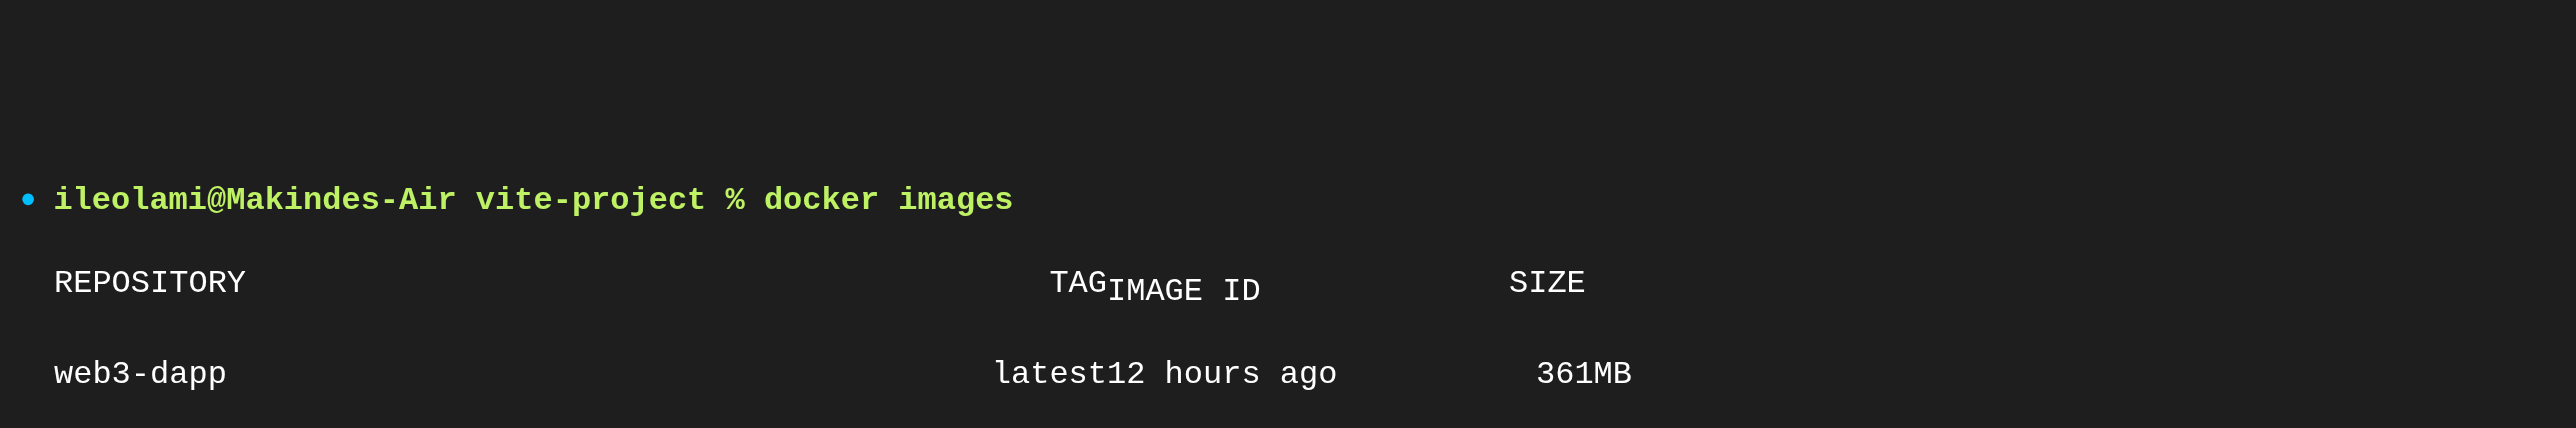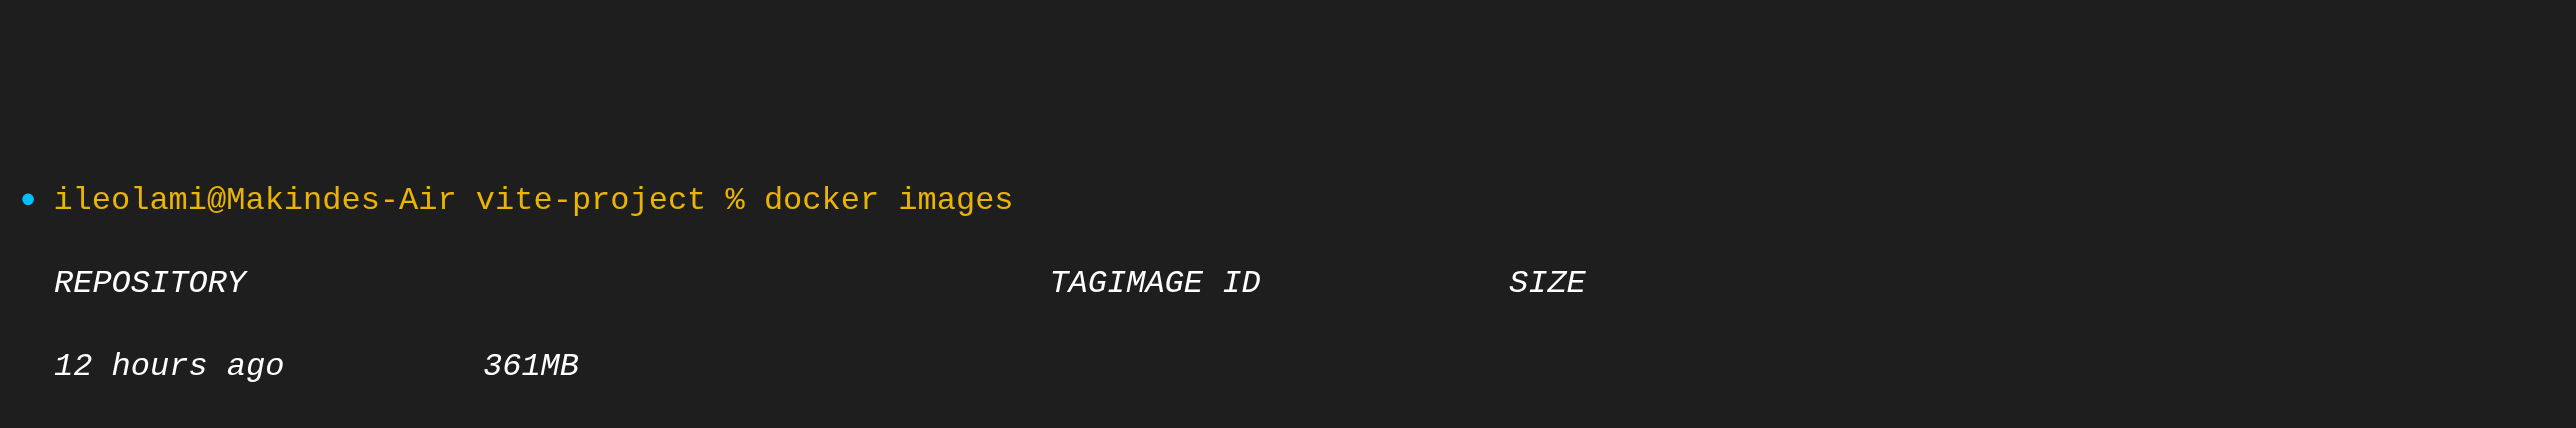--- a/index.html
+++ b/index.html
@@ -28,38 +28,39 @@
       font-size: 27px;
       margin-right: 13.4px;
       display: inline-block;
       width: 20px;
     }
     .indent {
       display: inline-block;
       width: 34px;
     }
     .prompt-text {
-      color: #eab308;
+      color: #bef264;
+      font-weight: bold;
     }
     .table-row {
       display: flex;
-      font-style: italic;
     }
     .col-repo {
       display: inline-block;
       width: 711px;
     }
     .col-tag {
       display: inline-block;
       width: 342px;
       text-align: right;
     }
     .col-imageid {
       display: inline-block;
       width: 402px;
+      margin-top: 8px;
     }
     .col-created {
       display: inline-block;
       width: 429px;
     }
     .col-size {
       display: inline-block;
     }
     .underline {
       text-decoration: underline;
@@ -68,21 +69,21 @@
       font-weight: normal;
     }
   </style>
 </head>
 <body>
 
 
 <div>
 <div class="prompt-line"><span class="bullet">●</span><span class="prompt-text">ileolami</span><span class="prompt-text">@</span><span class="prompt-text">Makindes-Air</span><span class="prompt-text"> </span><span class="prompt-text">vite-project</span><span class="prompt-text"> </span><span class="prompt-text">%</span><span class="prompt-text"> </span><span class="prompt-text">docker images</span></div>
 <div class="table-row header-row"><span class="indent"></span><span class="col-repo">REPOSITORY</span><span class="col-tag">TAG</span><span class="col-imageid">IMAGE ID</span><span class="col-size">SIZE</span></div>
-<div class="table-row"><span class="indent"></span><span class="col-created">12 hours ago</span><span class="col-size">361MB</span></div>
+<div class="table-row"><span class="indent"></span><span class="col-repo">web3-dapp</span><span class="col-tag">latest</span><span class="col-created">12 hours ago</span><span class="col-size">361MB</span></div>
 
 
 
 </div>
 
 
 
 
 
 </body></html>

